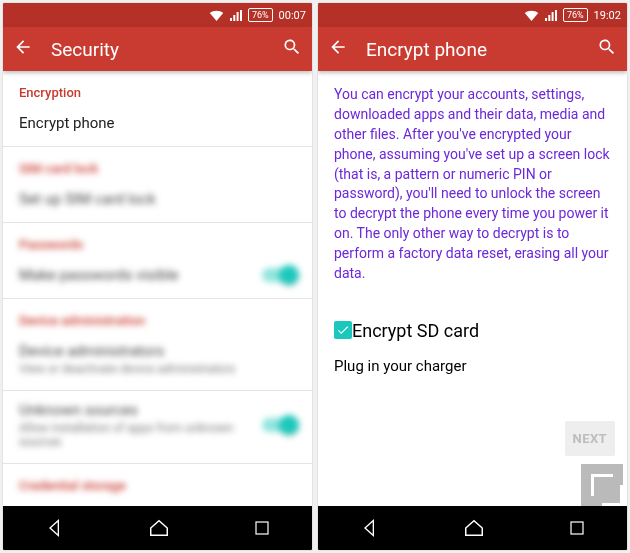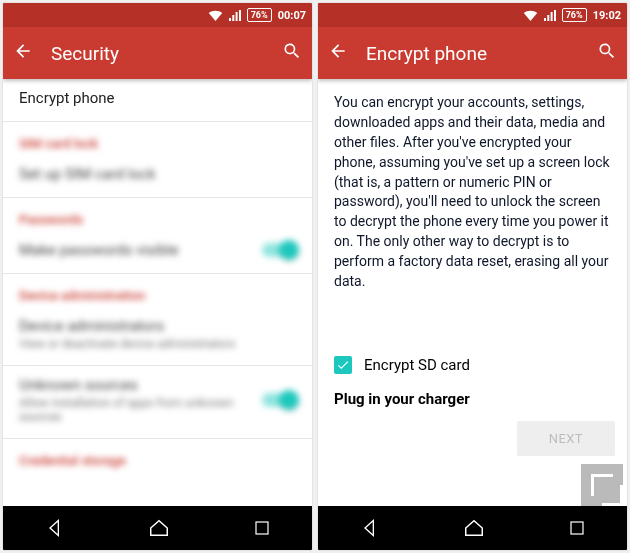--- a/index.html
+++ b/index.html
@@ -26,32 +26,32 @@
   .statusbar {
     height: 22px;
     background: #b53128;
     color: #fff;
     display: flex;
     justify-content: flex-end;
     align-items: center;
     padding: 12px 6px;
     gap: 6px;
     font-size: 11px;
-    font-weight: 700;
+    font-weight: 400;
   }
   .statusbar svg { display:block; }
   .battbox {
     border: 1px solid #fff;
     border-radius: 2px;
     padding: 0 3px;
     font-size: 9px;
     line-height: 12px;
   }
   .appbar {
-    height: 52px;
+    height: 44px;
     background: #c93a30;
     color: #fff;
     display: flex;
     align-items: center;
     padding: 0 10px;
     gap: 18px;
     font-size: 19px;
     font-weight: 400;
     box-shadow: 0 2px 4px rgba(0,0,0,.25);
     position: relative;
@@ -99,44 +99,43 @@
     align-items: center;
     justify-content: space-around;
     color: #fff;
   }
   .navbar svg { display:block; }
   
   .body {
     padding: 14px 16px;
     font-size: 14px;
     line-height: 1.42;
-    color: #0f172a;
+    color: #6d28d9;
   }
   .body p { margin-bottom: 14px; }
   .checkbox-row {
-    display: flex; align-items: center; gap: 12px;
+    display: flex; align-items: center; 
     padding: 8px 16px 12px;
-    font-size: 15px;
-    margin-top: 28px;
+    font-size: 18px;
   }
   .chk {
     width: 18px; height: 18px; background: #1cc8bd;
     display:flex; align-items:center; justify-content:center;
     border-radius:2px;
   }
   .chk svg { display:block; }
-  .bold-note { font-weight: 700; padding: 4px 16px; font-size: 15px; }
+  .bold-note { font-weight: 400; padding: 4px 16px; font-size: 15px; }
   .next-btn {
     position: absolute;
     right: 12px; bottom: 50px;
     background: #eeeeee;
     color: #bdbdbd;
     font-size: 13px;
-    font-weight: 400;
-    padding: 10px 32px;
+    font-weight: 700;
+    padding: 10px 8px;
     border-radius: 2px;
     letter-spacing: .4px;
   }
   .watermark {
     position:absolute; right:4px; bottom:44px;
     width:42px; height:42px;
     background: rgba(130,130,130,.55);
     display:flex; align-items:center; justify-content:center;
     z-index:5;
   }
@@ -181,20 +180,21 @@
     </span>
     <span class="title">Security</span>
     <span>
       <svg width="20" height="20" viewBox="0 0 24 24">
           <path fill="#fff" d="M15.5 14h-.8l-.3-.3a6.5 6.5 0 10-.7.7l.3.3v.8l5 5 1.5-1.5-5-5zM9.5 14A4.5 4.5 0 1114 9.5 4.5 4.5 0 019.5 14z"></path>
         </svg>
     </span>
   </div>
 
   <div class="content">
+    <div class="sec-header">Encryption</div>
     <div class="item">
       <span class="lbl">Encrypt phone</span>
     </div>
     <div class="divider"></div>
 
     <div class="sec-header blurred red">SIM card lock</div>
     <div class="item blurred">
       <span class="lbl">Set up SIM card lock</span>
     </div>
     <div class="divider"></div>

